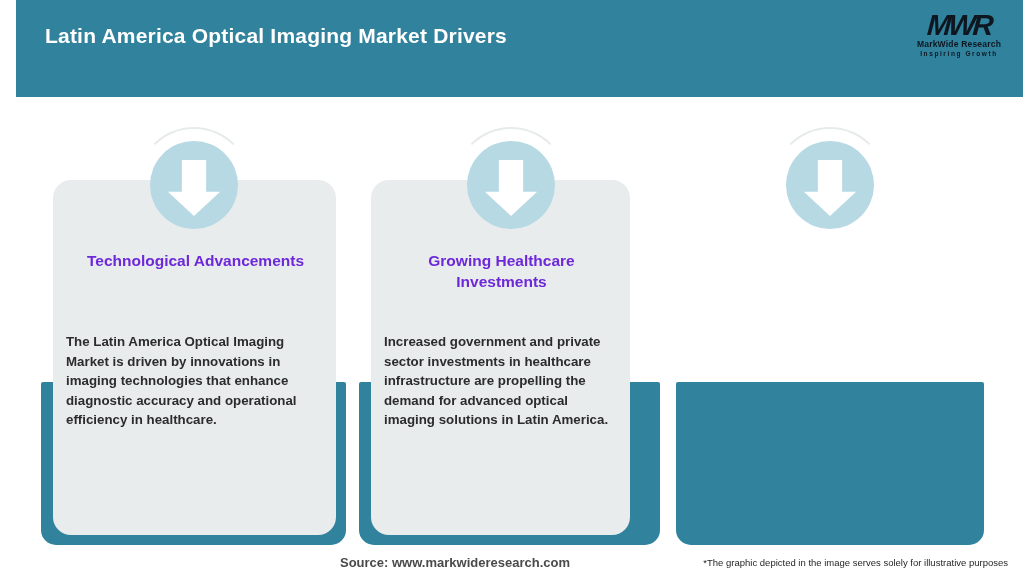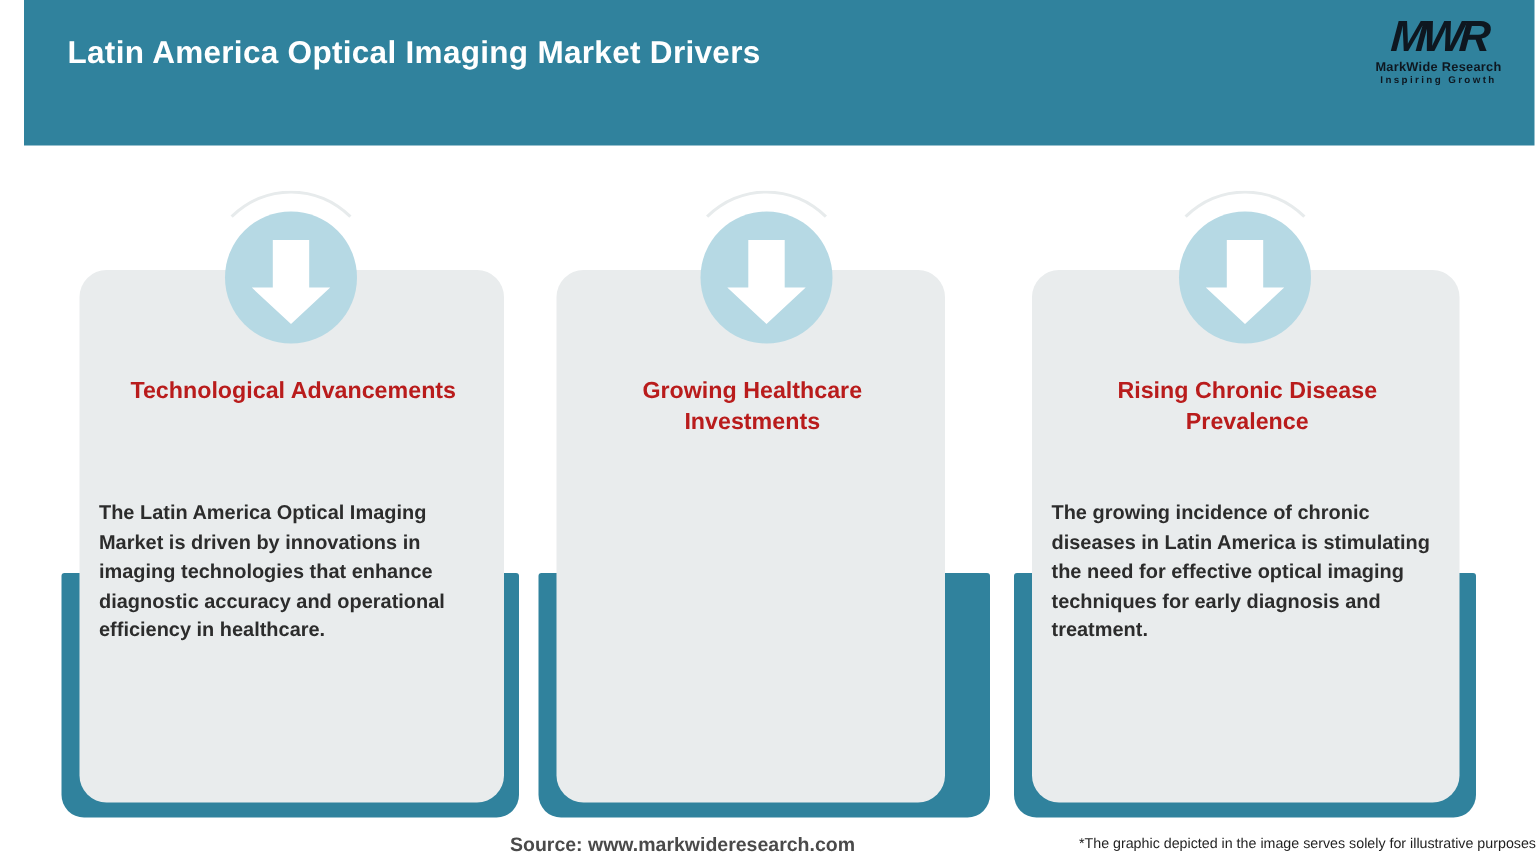--- a/index.html
+++ b/index.html
@@ -90,21 +90,21 @@
     justify-content: center;
   }
   .icon-circle svg { display: block; margin-top: 5px; }
 
   .card-title {
     min-height: 84px;
     text-align: center;
     font-size: 15.5px;
     font-weight: bold;
     line-height: 21px;
-    color: #b91c1c;
+    color: #6d28d9;
     padding: 2px 6px 0 6px;
   }
   .card-body {
     font-size: 13.3px;
     line-height: 19.5px;
     color: #2c2c2c;
     font-weight: bold;
   }
 
   
@@ -125,21 +125,21 @@
   .footer-source {
     position: absolute;
     left: 340px; top: 555px; width: 330px;
     text-align: left;
     font-size: 13px;
     font-weight: bold;
     color: #4a4a4a;
   }
   .footer-disclaimer {
     position: absolute;
-    right: 0; top: 557px;
+    right: 16px; top: 557px;
     font-size: 9.5px;
     color: #1f1f1f;
   }
 </style>
 </head>
 <body>
 
 <div class="stage">
 
   <div class="header">
@@ -155,26 +155,23 @@
   <div class="card-shadow shadow-2"></div>
   <div class="card-shadow shadow-3"></div>
 
   <div class="card card-1">
     <div class="card-title">Technological Advancements</div>
     <div class="card-body">The Latin America Optical Imaging Market is driven by innovations in imaging technologies that enhance diagnostic accuracy and operational efficiency in healthcare.</div>
   </div>
 
   <div class="card card-2">
     <div class="card-title">Growing Healthcare Investments</div>
-  </div>
-
-  <div class="card card-3">
-    <div class="card-title">Rising Chronic Disease Prevalence</div>
-    <div class="card-body">The growing incidence of chronic diseases in Latin America is stimulating the need for effective optical imaging techniques for early diagnosis and treatment.</div>
-  </div>
+    <div class="card-body">Increased government and private sector investments in healthcare infrastructure are propelling the demand for advanced optical imaging solutions in Latin America.</div>
+  </div>
+
 
   <div class="halo-arc halo-1"></div>
   <div class="halo-arc halo-2"></div>
   <div class="halo-arc halo-3"></div>
 
   <div class="icon-circle circle-1">
     <span>
       <svg width="56" height="60" viewBox="0 0 60 64">
         <path d="M17 2 H43 V36 H58 L30 62 L2 36 H17 Z" fill="#ffffff"></path>
       </svg>

